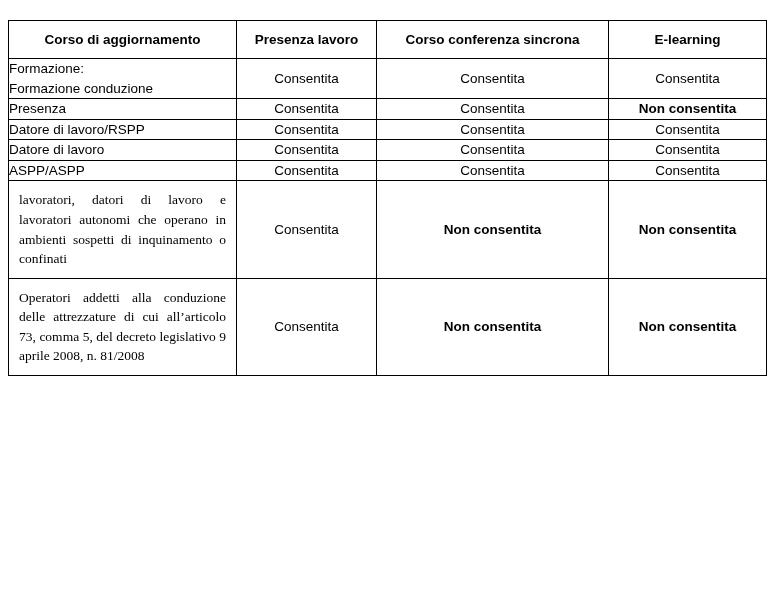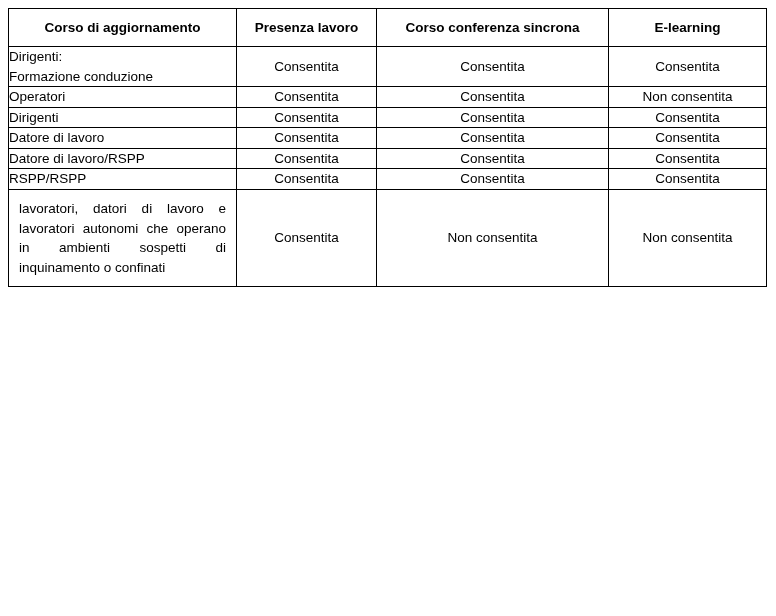--- a/index.html
+++ b/index.html
@@ -17,21 +17,21 @@
   .page {
     width: 776px;
     height: 616px;
     position: relative;
     box-sizing: border-box;
   }
   table.course-table {
     border-collapse: collapse;
     table-layout: fixed;
     width: 667px;
-    margin: 8px 0 0 8px;
+    margin: 20px 0 0 8px;
   }
   table.course-table td,
   table.course-table th {
     border: 1px solid #000000;
     padding: 0;
     vertical-align: middle;
     font-size: 13.5px;
     line-height: 1.45;
   }
   
@@ -49,29 +49,30 @@
   }
   td.label-cell {
     text-align: left;
     padding: 7px 10px 7px 10px;
     box-sizing: border-box;
   }
   td.label-cell.justify {
     text-align: justify;
     text-align-last: left;
     padding: 9px 10px 9px 10px;
+    font-family: Liberation Serif, serif;
   }
   td.value-cell {
     text-align: center;
     padding: 7px 4px;
     box-sizing: border-box;
     white-space: nowrap;
   }
   td.value-cell.bold {
-    font-weight: normal;
+    font-weight: bold;
     text-align: center;
   }
   .lbl-line { display: block; }
 </style>
 </head>
 <body>
 
 <div class="page">
   <table class="course-table">
     <colgroup>
@@ -84,70 +85,70 @@
       <tr>
         <th>Corso di aggiornamento</th>
         <th>Presenza lavoro</th>
         <th>Corso conferenza sincrona</th>
         <th>E-learning</th>
       </tr>
     </thead>
     <tbody id="table-body">
         <tr>
           <td class="label-cell">
-            <span class="lbl-line">Dirigenti:</span>
+            <span class="lbl-line">Formazione:</span>
             <span class="lbl-line">Formazione conduzione</span>
           </td>
           <td class="value-cell">Consentita</td>
           <td class="value-cell">Consentita</td>
           <td class="value-cell">Consentita</td>
         </tr>
         <tr>
           <td class="label-cell">
-            <span class="lbl-line">Operatori</span>
+            <span class="lbl-line">Presenza</span>
           </td>
           <td class="value-cell">Consentita</td>
           <td class="value-cell">Consentita</td>
           <td class="value-cell bold">Non consentita</td>
         </tr>
         <tr>
           <td class="label-cell">
-            <span class="lbl-line">Dirigenti</span>
+            <span class="lbl-line">Datore di lavoro/RSPP</span>
           </td>
           <td class="value-cell">Consentita</td>
           <td class="value-cell">Consentita</td>
           <td class="value-cell">Consentita</td>
         </tr>
         <tr>
           <td class="label-cell">
             <span class="lbl-line">Datore di lavoro</span>
           </td>
           <td class="value-cell">Consentita</td>
           <td class="value-cell">Consentita</td>
           <td class="value-cell">Consentita</td>
         </tr>
         <tr>
           <td class="label-cell">
-            <span class="lbl-line">Datore di lavoro/RSPP</span>
-          </td>
-          <td class="value-cell">Consentita</td>
-          <td class="value-cell">Consentita</td>
-          <td class="value-cell">Consentita</td>
-        </tr>
-        <tr>
-          <td class="label-cell">
-            <span class="lbl-line">RSPP/RSPP</span>
+            <span class="lbl-line">ASPP/ASPP</span>
           </td>
           <td class="value-cell">Consentita</td>
           <td class="value-cell">Consentita</td>
           <td class="value-cell">Consentita</td>
         </tr>
         <tr>
           <td class="label-cell justify">
             <span class="lbl-line">lavoratori, datori di lavoro e lavoratori autonomi che operano in ambienti sospetti di inquinamento o confinati</span>
           </td>
           <td class="value-cell">Consentita</td>
           <td class="value-cell bold">Non consentita</td>
           <td class="value-cell bold">Non consentita</td>
         </tr>
+        <tr>
+          <td class="label-cell justify">
+            <span class="lbl-line">Operatori addetti alla conduzione delle attrezzature di cui all’articolo 73, comma 5, del decreto legislativo 9 aprile 2008, n. 81/2008</span>
+          </td>
+          <td class="value-cell">Consentita</td>
+          <td class="value-cell bold">Non consentita</td>
+          <td class="value-cell bold">Non consentita</td>
+        </tr>
       </tbody>
   </table>
 </div>
 
 </body></html>

